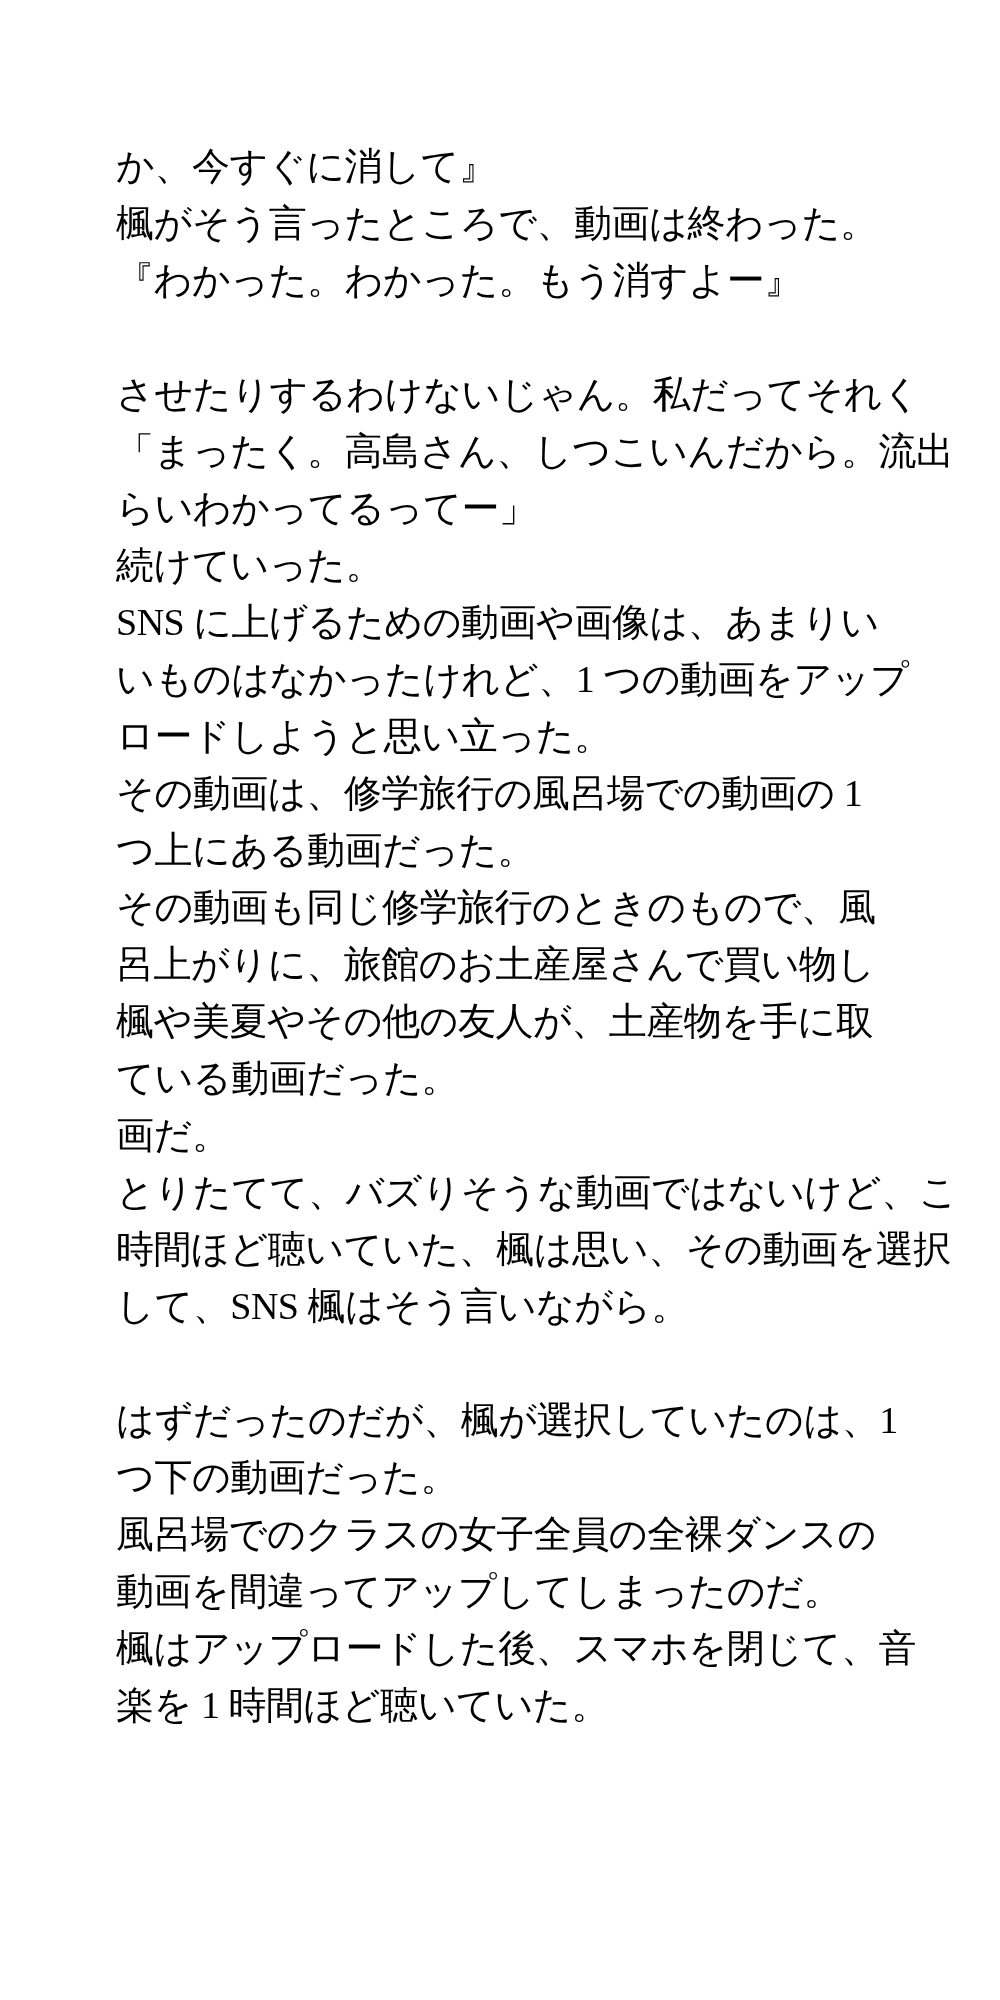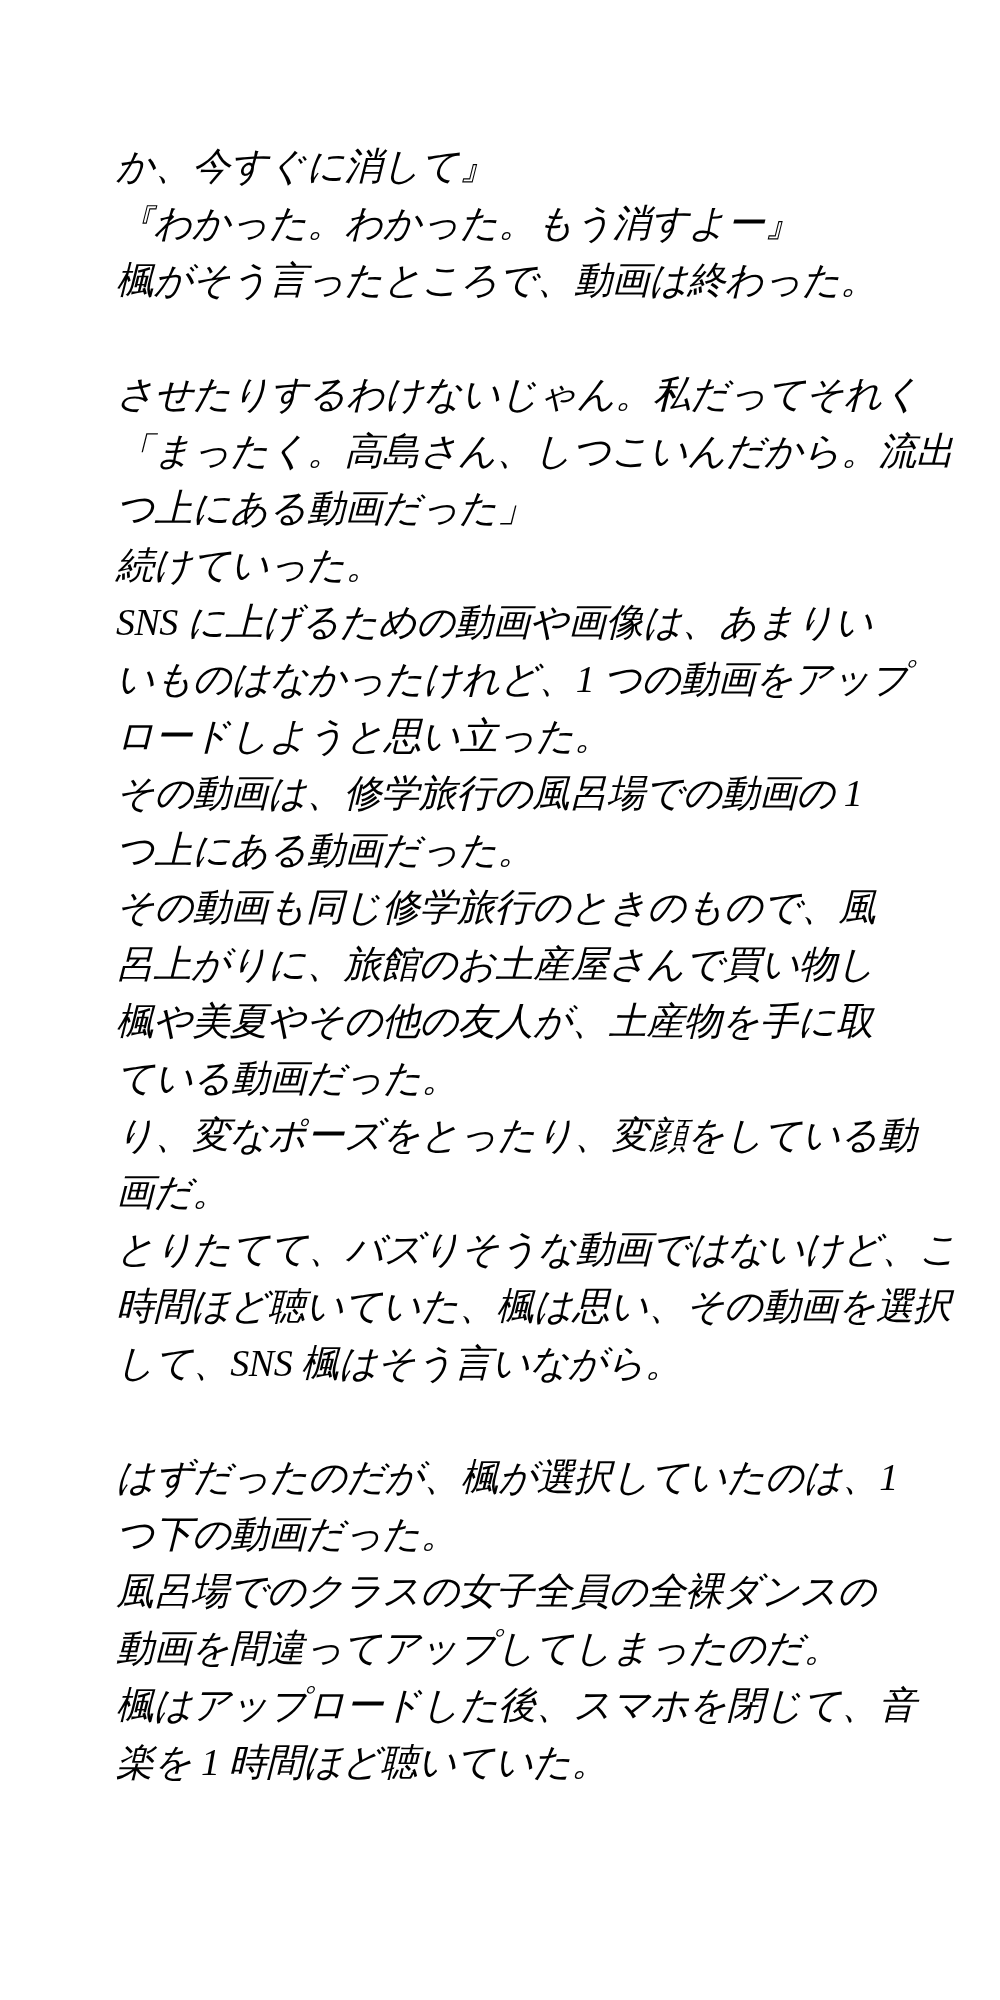--- a/index.html
+++ b/index.html
@@ -12,58 +12,56 @@
     background: #ffffff;
     color: #000000;
     font-family: "Liberation Serif", "DejaVu Serif", serif;
     overflow: hidden;
   }
   .page {
     box-sizing: border-box;
     width: 1000px;
     height: 2000px;
     padding: 138px 104px 0 116px;
-    font-style: italic;
   }
   .story-text {
     width: 780px;
   }
   .line {
     font-size: 38px;
     line-height: 57px;
     height: 57px;
     white-space: nowrap;
     letter-spacing: -0.5px;
     font-feature-settings: "halt" 1;
     font-kerning: normal;
   }
 </style>
 </head>
 <body>
 
 <main class="page">
   <div class="story-text">
     <div class="line">か、今すぐに消して』</div>
+    <div class="line">楓がそう言ったところで、動画は終わった。</div>
     <div class="line">『わかった。わかった。もう消すよー』</div>
-    <div class="line">楓がそう言ったところで、動画は終わった。</div>
     <div class="line"></div>
     <div class="line">させたりするわけないじゃん。私だってそれく</div>
     <div class="line">「まったく。高島さん、しつこいんだから。流出</div>
-    <div class="line">つ上にある動画だった」</div>
+    <div class="line">らいわかってるってー」</div>
     <div class="line">続けていった。</div>
     <div class="line">SNS に上げるための動画や画像は、あまりい</div>
     <div class="line">いものはなかったけれど、1 つの動画をアップ</div>
     <div class="line">ロードしようと思い立った。</div>
     <div class="line">その動画は、修学旅行の風呂場での動画の 1</div>
     <div class="line">つ上にある動画だった。</div>
     <div class="line">その動画も同じ修学旅行のときのもので、風</div>
     <div class="line">呂上がりに、旅館のお土産屋さんで買い物し</div>
     <div class="line">楓や美夏やその他の友人が、土産物を手に取</div>
     <div class="line">ている動画だった。</div>
-    <div class="line">り、変なポーズをとったり、変顔をしている動</div>
     <div class="line">画だ。</div>
     <div class="line">とりたてて、バズりそうな動画ではないけど、こ</div>
     <div class="line">時間ほど聴いていた、楓は思い、その動画を選択</div>
     <div class="line">して、SNS 楓はそう言いながら。</div>
     <div class="line"></div>
     <div class="line">はずだったのだが、楓が選択していたのは、1</div>
     <div class="line">つ下の動画だった。</div>
     <div class="line">風呂場でのクラスの女子全員の全裸ダンスの</div>
     <div class="line">動画を間違ってアップしてしまったのだ。</div>
     <div class="line">楓はアップロードした後、スマホを閉じて、音</div>

